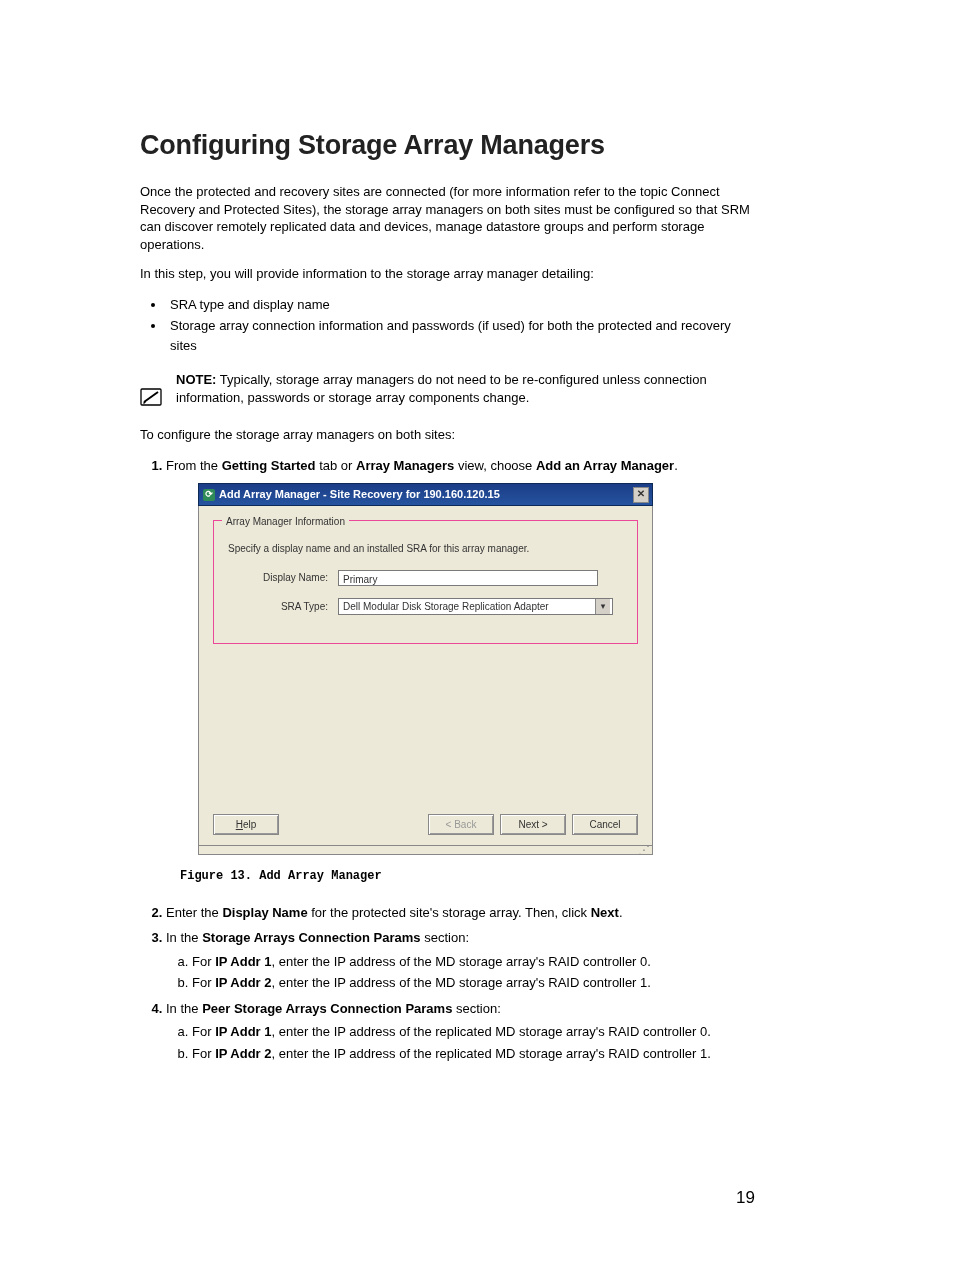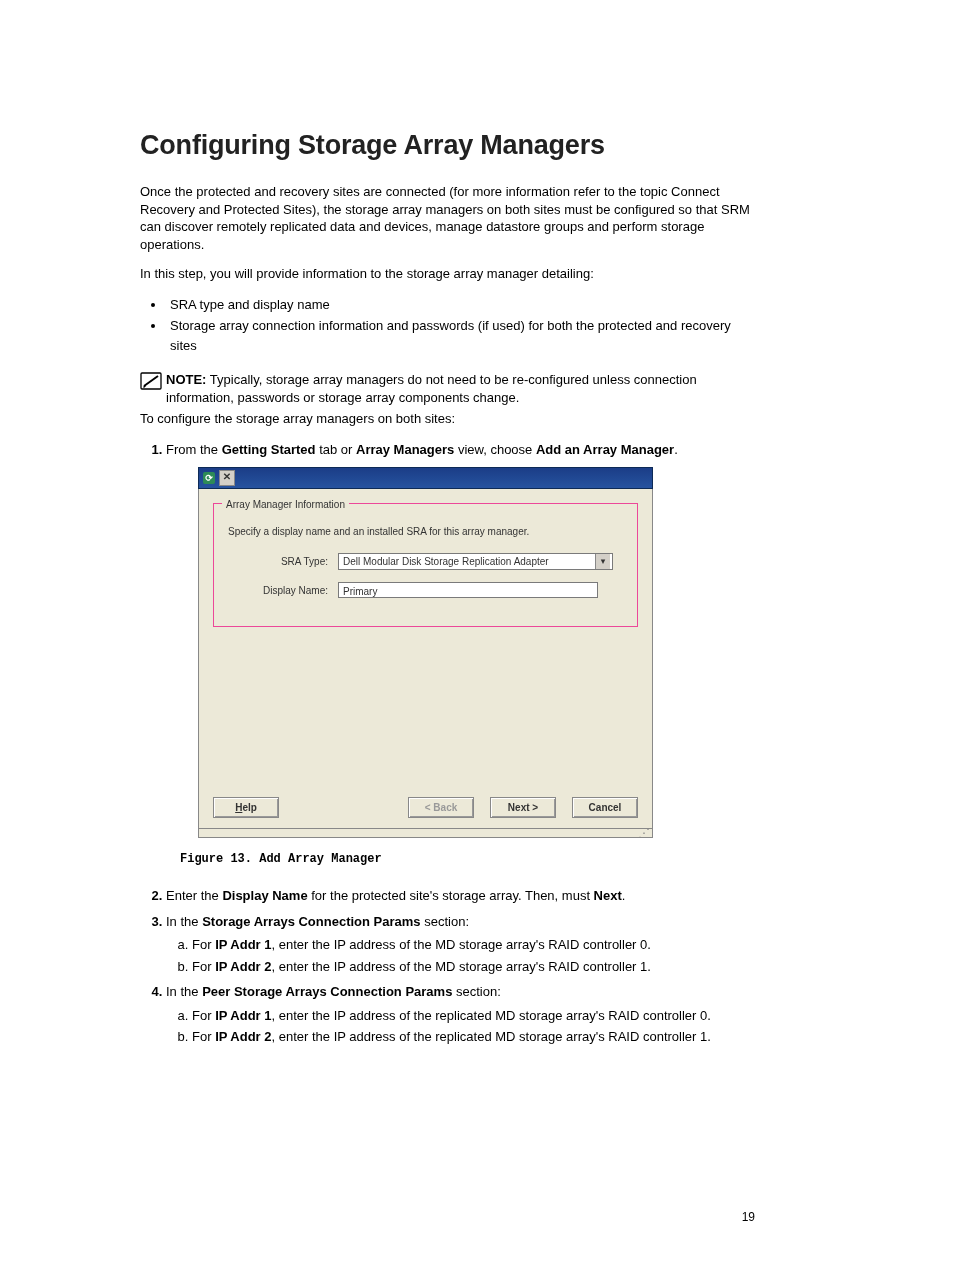--- a/index.html
+++ b/index.html
@@ -30,22 +30,23 @@
   }
   ul.bullets {
     margin: 4px 0 14px 0;
     padding-left: 26px;
     font-size: 13px;
     line-height: 1.6;
   }
   ul.bullets li { padding-left: 4px; }
   .note-row {
     display: flex;
-    gap: 4px;
-    margin: 6px 0 4px 0;
+    gap: 14px;
+    margin: 6px 0 20px 0;
+    align-items: flex-end;
   }
   .note-icon {
     width: 22px;
     height: 18px;
     flex: 0 0 22px;
     margin-top: 1px;
   }
   .note-text {
     font-size: 13px;
     line-height: 1.35;
@@ -172,23 +173,22 @@
     background: #d4d0c8;
     border-left: 1px solid #888;
     text-align: center;
     line-height: 15px;
     font-size: 9px;
   }
   .addl { font-size: 10px; line-height: 1.3; }
   .dlg-btnbar {
     margin-top: auto;
     display: flex;
-    gap: 16px;
+    gap: 6px;
     align-items: flex-start;
-    font-weight: bold;
   }
   .dlg-btn {
     border: 1px solid #888;
     background: #ece9d8;
     font-size: 10px;
     padding: 2px 0;
     width: 64px;
     text-align: center;
     box-shadow: inset 1px 1px 0 #fff, inset -1px -1px 0 #999;
   }
@@ -205,23 +205,23 @@
     background: #ece9d8;
   }
   .fig-caption {
     font-size: 12px;
     font-weight: bold;
     margin: 12px 0 18px 14px;
     font-family: Liberation Mono, monospace;
   }
   .page-number {
     position: absolute;
-    bottom: 44px;
+    bottom: 60px;
     right: 110px;
-    font-size: 12px;
+    font-size: 17px;
   }
 </style>
 </head>
 <body>
 
 <div class="page">
 
   <h1 class="title">Configuring Storage Array Managers</h1>
 
   <p class="body">Once the protected and recovery sites are connected (for more information refer to the topic Connect Recovery and Protected Sites), the storage array managers on both sites must be configured so that SRM can discover remotely replicated data and devices, manage datastore groups and perform storage operations.</p>
@@ -246,52 +246,53 @@
   <p class="body">To configure the storage array managers on both sites:</p>
 
   <ol class="steps">
     <li>
       <span>From the </span><b>Getting Started</b><span> tab or </span><b>Array Managers</b><span> view, choose </span><b>Add an Array Manager</b><span>.</span>
 
       
       <div class="dialog-wrap">
         <div class="dlg-titlebar">
           <span class="dlg-tb-icon">⟳</span>
+          <span class="dlg-tb-title">Add Array Manager - Site Recovery for 190.160.120.15</span>
           <span class="dlg-close">✕</span>
         </div>
         <div class="dlg-body">
           <div class="fieldset">
             <div class="legend">Array Manager Information</div>
             <p class="fs-desc">Specify a display name and an installed SRA for this array manager.</p>
             <div class="form-row">
+              <div class="form-label">Display Name:</div>
+              <div class="form-input">Primary</div>
+            </div>
+            <div class="form-row">
               <div class="form-label">SRA Type:</div>
               <div class="form-select">Dell Modular Disk Storage Replication Adapter</div>
-            </div>
-            <div class="form-row">
-              <div class="form-label">Display Name:</div>
-              <div class="form-input">Primary</div>
             </div>
           </div>
 
           <div class="dlg-btnbar">
             <div class="dlg-btn"><u>H</u><span>elp</span></div>
             <div class="spacer"></div>
             <div class="dlg-btn disabled">&lt; Back</div>
             <div class="dlg-btn">Next &gt;</div>
             <div class="dlg-btn">Cancel</div>
           </div>
         </div>
         <div class="resize-grip">⋰</div>
       </div>
 
       <div class="fig-caption">Figure 13. Add Array Manager</div>
     </li>
 
     <li>
-      <span>Enter the </span><b>Display Name</b><span> for the protected site's storage array. Then, must </span><b>Next</b><span>.</span>
+      <span>Enter the </span><b>Display Name</b><span> for the protected site's storage array. Then, click </span><b>Next</b><span>.</span>
     </li>
 
     <li>
       <span>In the </span><b>Storage Arrays Connection Params</b><span> section:</span>
       <ol class="sub">
         <li>
           <span>For </span><b>IP Addr 1</b><span>, enter the IP address of the MD storage array's RAID controller 0.</span>
         </li>
         <li>
           <span>For </span><b>IP Addr 2</b><span>, enter the IP address of the MD storage array's RAID controller 1.</span>

